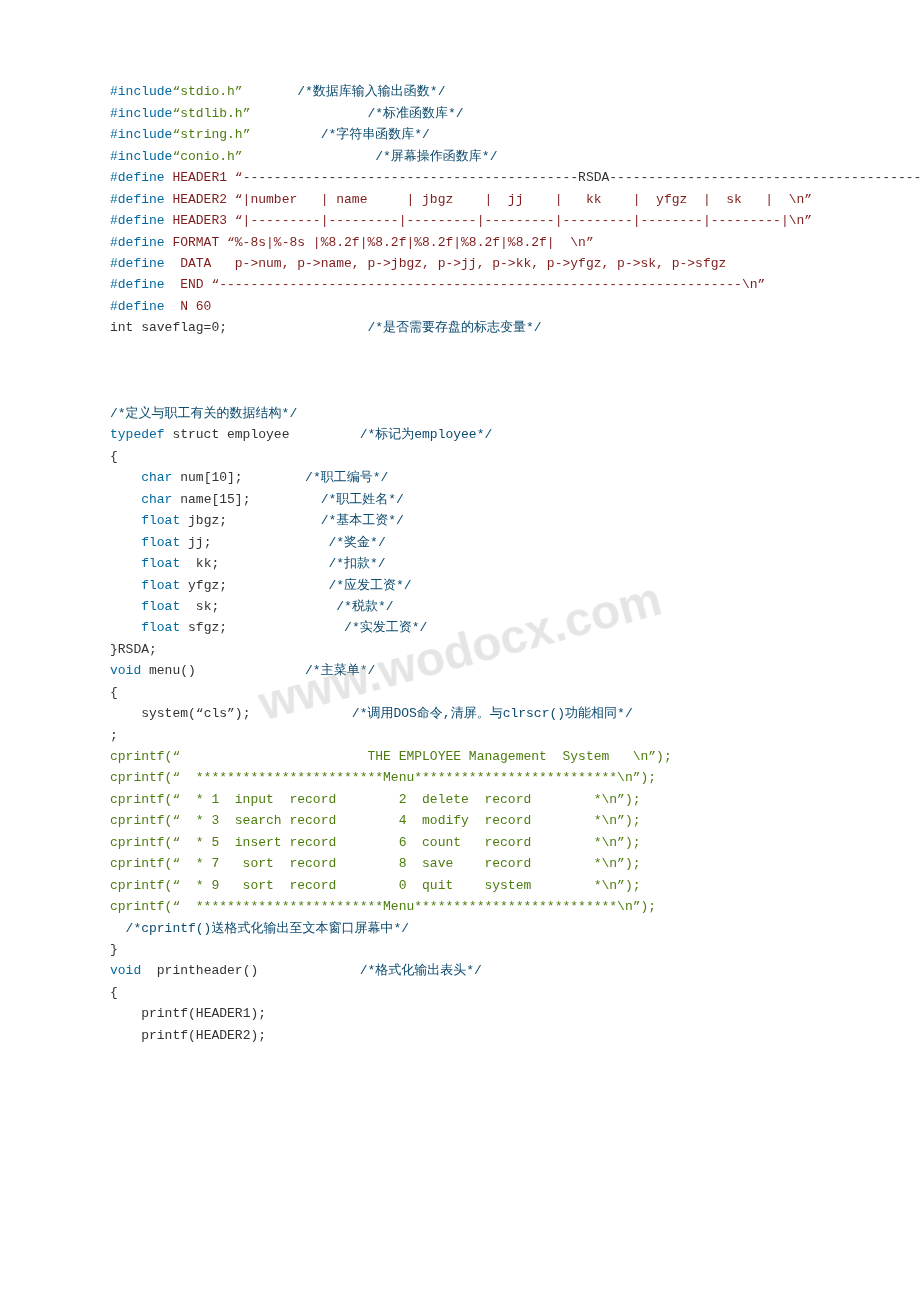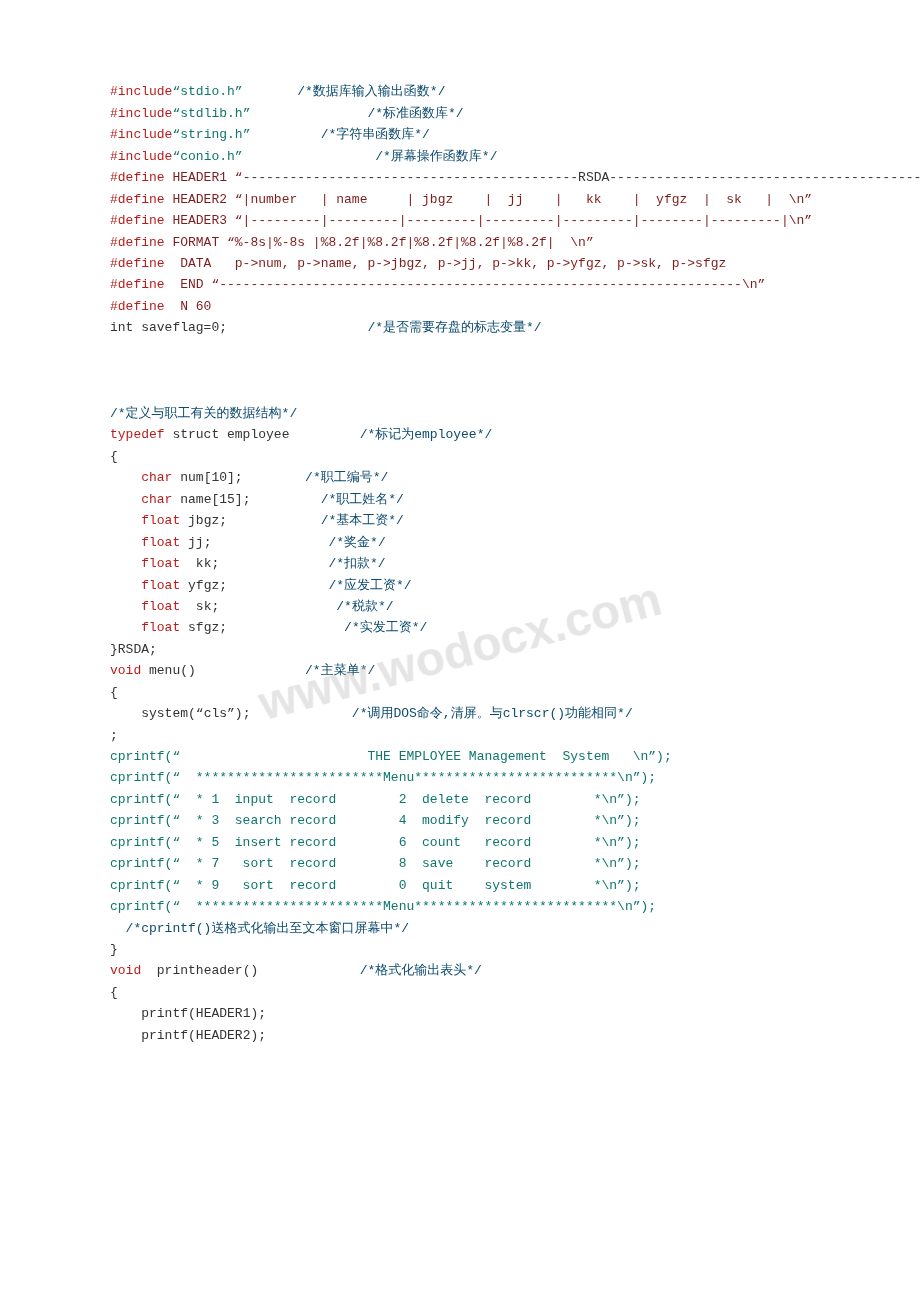--- a/index.html
+++ b/index.html
@@ -14,22 +14,22 @@
       color: #333;
       padding: 60px 80px 60px 110px;
       line-height: 1.65;
     }
     .code-block {
       white-space: pre;
       font-family: 'Courier New', Courier, monospace;
       font-size: 13px;
       line-height: 1.65;
     }
-    .kw-blue { color: #b91c1c; }
-    .kw-red { color: #0f766e; }
+    .kw-blue { color: #0369a1; }
+    .kw-red { color: #4d7c0f; }
     .kw-dark-blue { color: #7f1d1d; }
     .comment { color: #0c4a6e; }
     .watermark {
       position: fixed;
       top: 50%;
       left: 50%;
       transform: translate(-50%, -50%) rotate(-15deg);
       font-size: 48px;
       color: rgba(180, 180, 180, 0.35);
       font-weight: bold;

